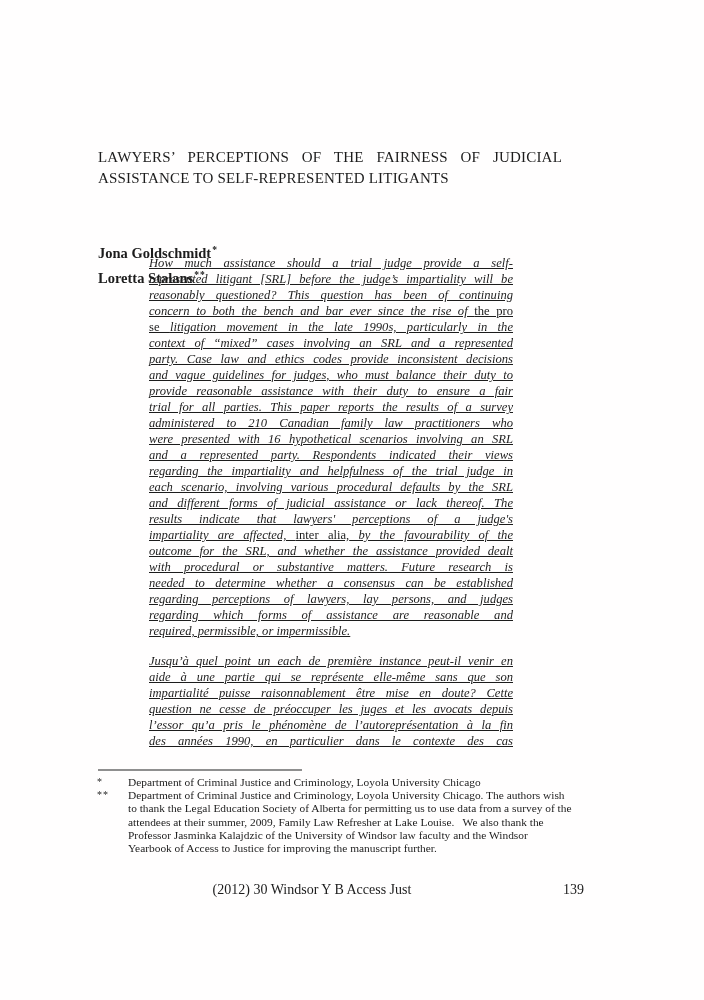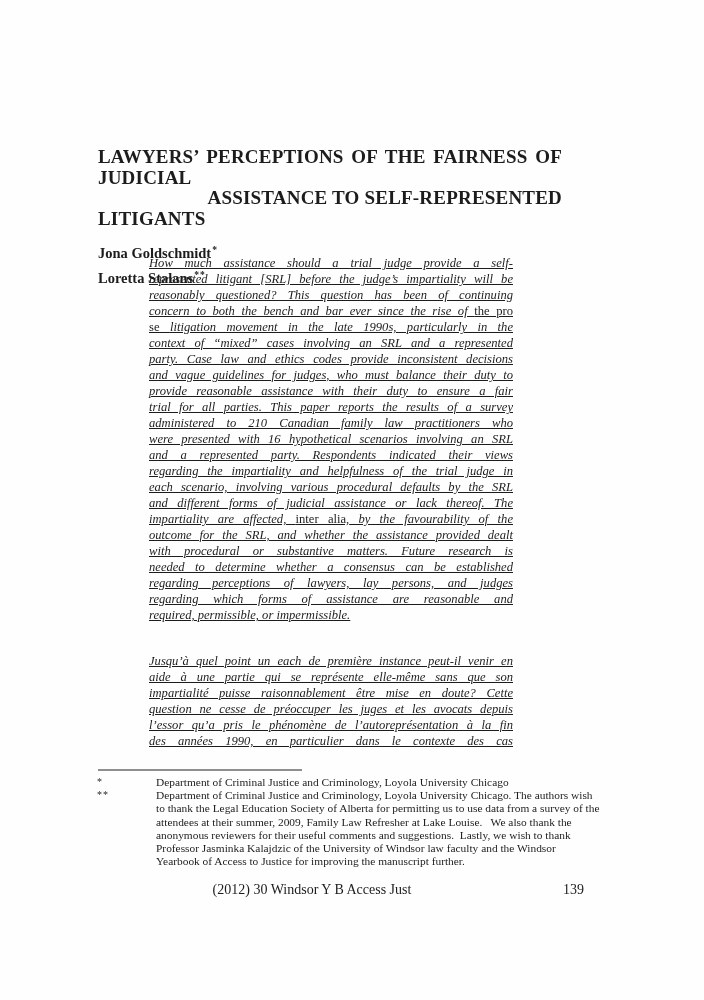--- a/index.html
+++ b/index.html
@@ -3,21 +3,21 @@
 <meta charset="utf-8">
 <style>
   html,body{margin:0;padding:0;background:#ffffff;}
   .page{
     position:relative;width:704px;height:1000px;background:#fffefe;
     font-family:"Liberation Serif","DejaVu Serif",serif;color:#1c1c1c;
     overflow:hidden;
   }
   .title{
     position:absolute;left:98px;top:147px;width:464px;
-    font-weight:bold;font-size:19px;line-height:20.5px;letter-spacing:.2px;
+    font-weight:normal;font-size:15px;line-height:20.5px;letter-spacing:.2px;
   }
   .authors{
     position:absolute;left:98px;top:199px;
     font-weight:bold;font-size:14.5px;line-height:21px;margin-top:40px;
   }
   .author sup{font-size:9.5px;letter-spacing:1px;position:relative;top:1px;left:1px;}
   .abstract{
     position:absolute;left:149px;width:364px;
     font-style:italic;font-size:12.6px;line-height:16px;text-decoration:underline;
   }
@@ -32,21 +32,21 @@
   }
   .footnotes{
     position:absolute;left:128px;top:776px;width:500px;
     font-size:11.4px;line-height:13.2px;
   }
   .fnitem{position:relative;}
   .fnmark{
     position:absolute;left:-31px;top:-1px;
     font-size:10px;letter-spacing:1px;
   }
-  .fline{white-space:pre;margin-left:28px;}
+  .fline{white-space:pre;}
   .citation{
     position:absolute;left:80px;top:882px;width:464px;
     text-align:center;font-size:14px;
   }
   .pageno{position:absolute;left:563px;top:882px;font-size:14px;}
 </style>
 </head>
 <body>
 
 <div class="page">
@@ -71,20 +71,21 @@
       <div class="tjust"><span>party.  Case law and ethics codes provide inconsistent decisions</span></div>
       <div class="tjust"><span>and vague guidelines for judges, who must balance their duty to</span></div>
       <div class="tjust"><span>provide reasonable assistance with their duty to ensure a fair</span></div>
       <div class="tjust"><span>trial for all parties.  This paper reports the results of a survey</span></div>
       <div class="tjust"><span>administered to 210 Canadian family law practitioners who</span></div>
       <div class="tjust"><span>were presented with 16 hypothetical scenarios involving an SRL</span></div>
       <div class="tjust"><span>and a represented party.  Respondents indicated their views</span></div>
       <div class="tjust"><span>regarding the impartiality and helpfulness of the trial judge in</span></div>
       <div class="tjust"><span>each scenario, involving various procedural defaults by the SRL</span></div>
       <div class="tjust"><span>and different forms of judicial assistance or lack thereof.  The</span></div>
+      <div class="tjust"><span>results indicate that lawyers' perceptions of a judge's</span></div>
       <div class="tjust"><span>impartiality are affected, </span><span class="roman">inter alia,</span><span> by the favourability of the</span></div>
       <div class="tjust"><span>outcome for the SRL, and whether the assistance provided dealt</span></div>
       <div class="tjust"><span>with procedural or substantive matters.  Future research is</span></div>
       <div class="tjust"><span>needed to determine whether a consensus can be established</span></div>
       <div class="tjust"><span>regarding perceptions of lawyers, lay persons, and judges</span></div>
       <div class="tjust"><span>regarding which forms of assistance are reasonable and</span></div>
       <div class="tleft"><span>required, permissible, or impermissible.</span></div>
     </div>
 
   <div id="abs-fr" class="abstract">
@@ -104,21 +105,20 @@
       <div>
           <div class="fline"><span>Department of Criminal Justice and Criminology, Loyola University Chicago</span></div>
         </div>
     </div>
     <div class="fnitem">
       <span class="fnmark">**</span>
       <div>
           <div class="fline"><span>Department of Criminal Justice and Criminology, Loyola University Chicago. The authors wish</span></div>
           <div class="fline"><span>to thank the Legal Education Society of Alberta for permitting us to use data from a survey of the</span></div>
           <div class="fline"><span>attendees at their summer, 2009, Family Law Refresher at Lake Louise.   We also thank the</span></div>
-          <div class="fline"><span>anonymous reviewers for their useful comments and suggestions.  Lastly, we wish to thank</span></div>
           <div class="fline"><span>Professor Jasminka Kalajdzic of the University of Windsor law faculty and the Windsor</span></div>
           <div class="fline"><span>Yearbook of Access to Justice for improving the manuscript further.</span></div>
         </div>
     </div>
   </div>
 
   <div class="citation">(2012) 30 Windsor Y B Access Just</div>
   <div class="pageno">139</div>
 
 </div>

